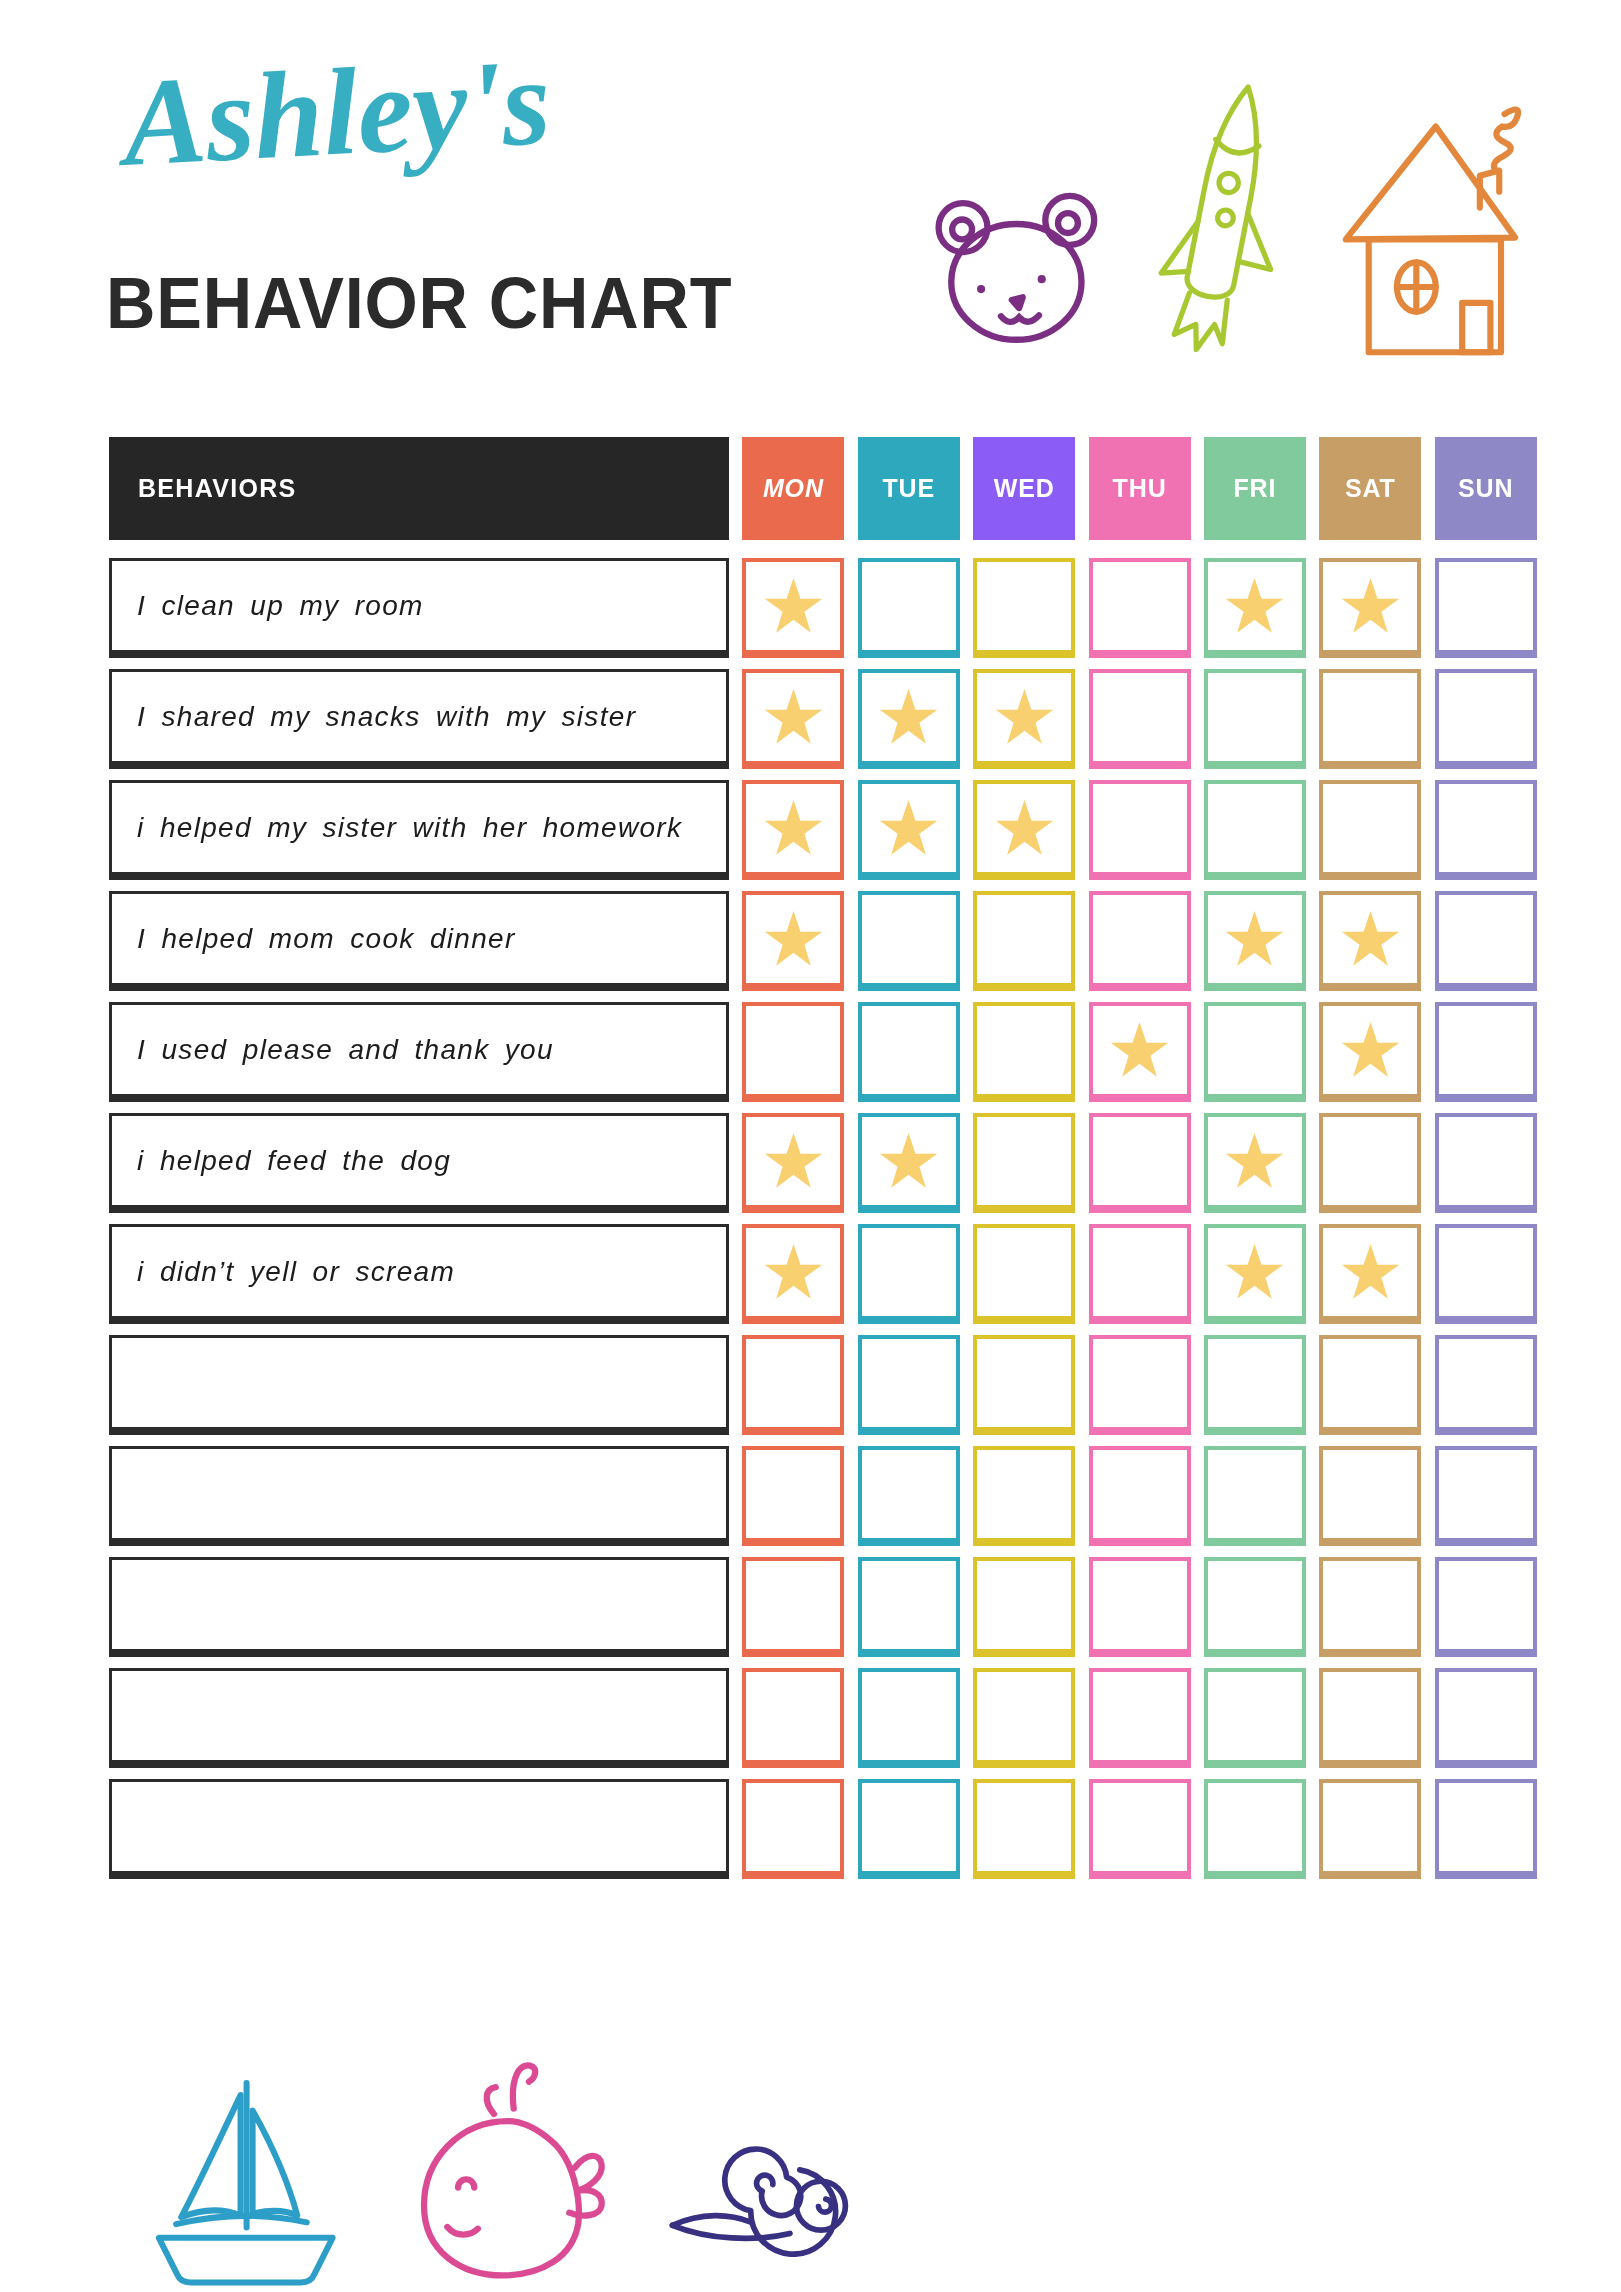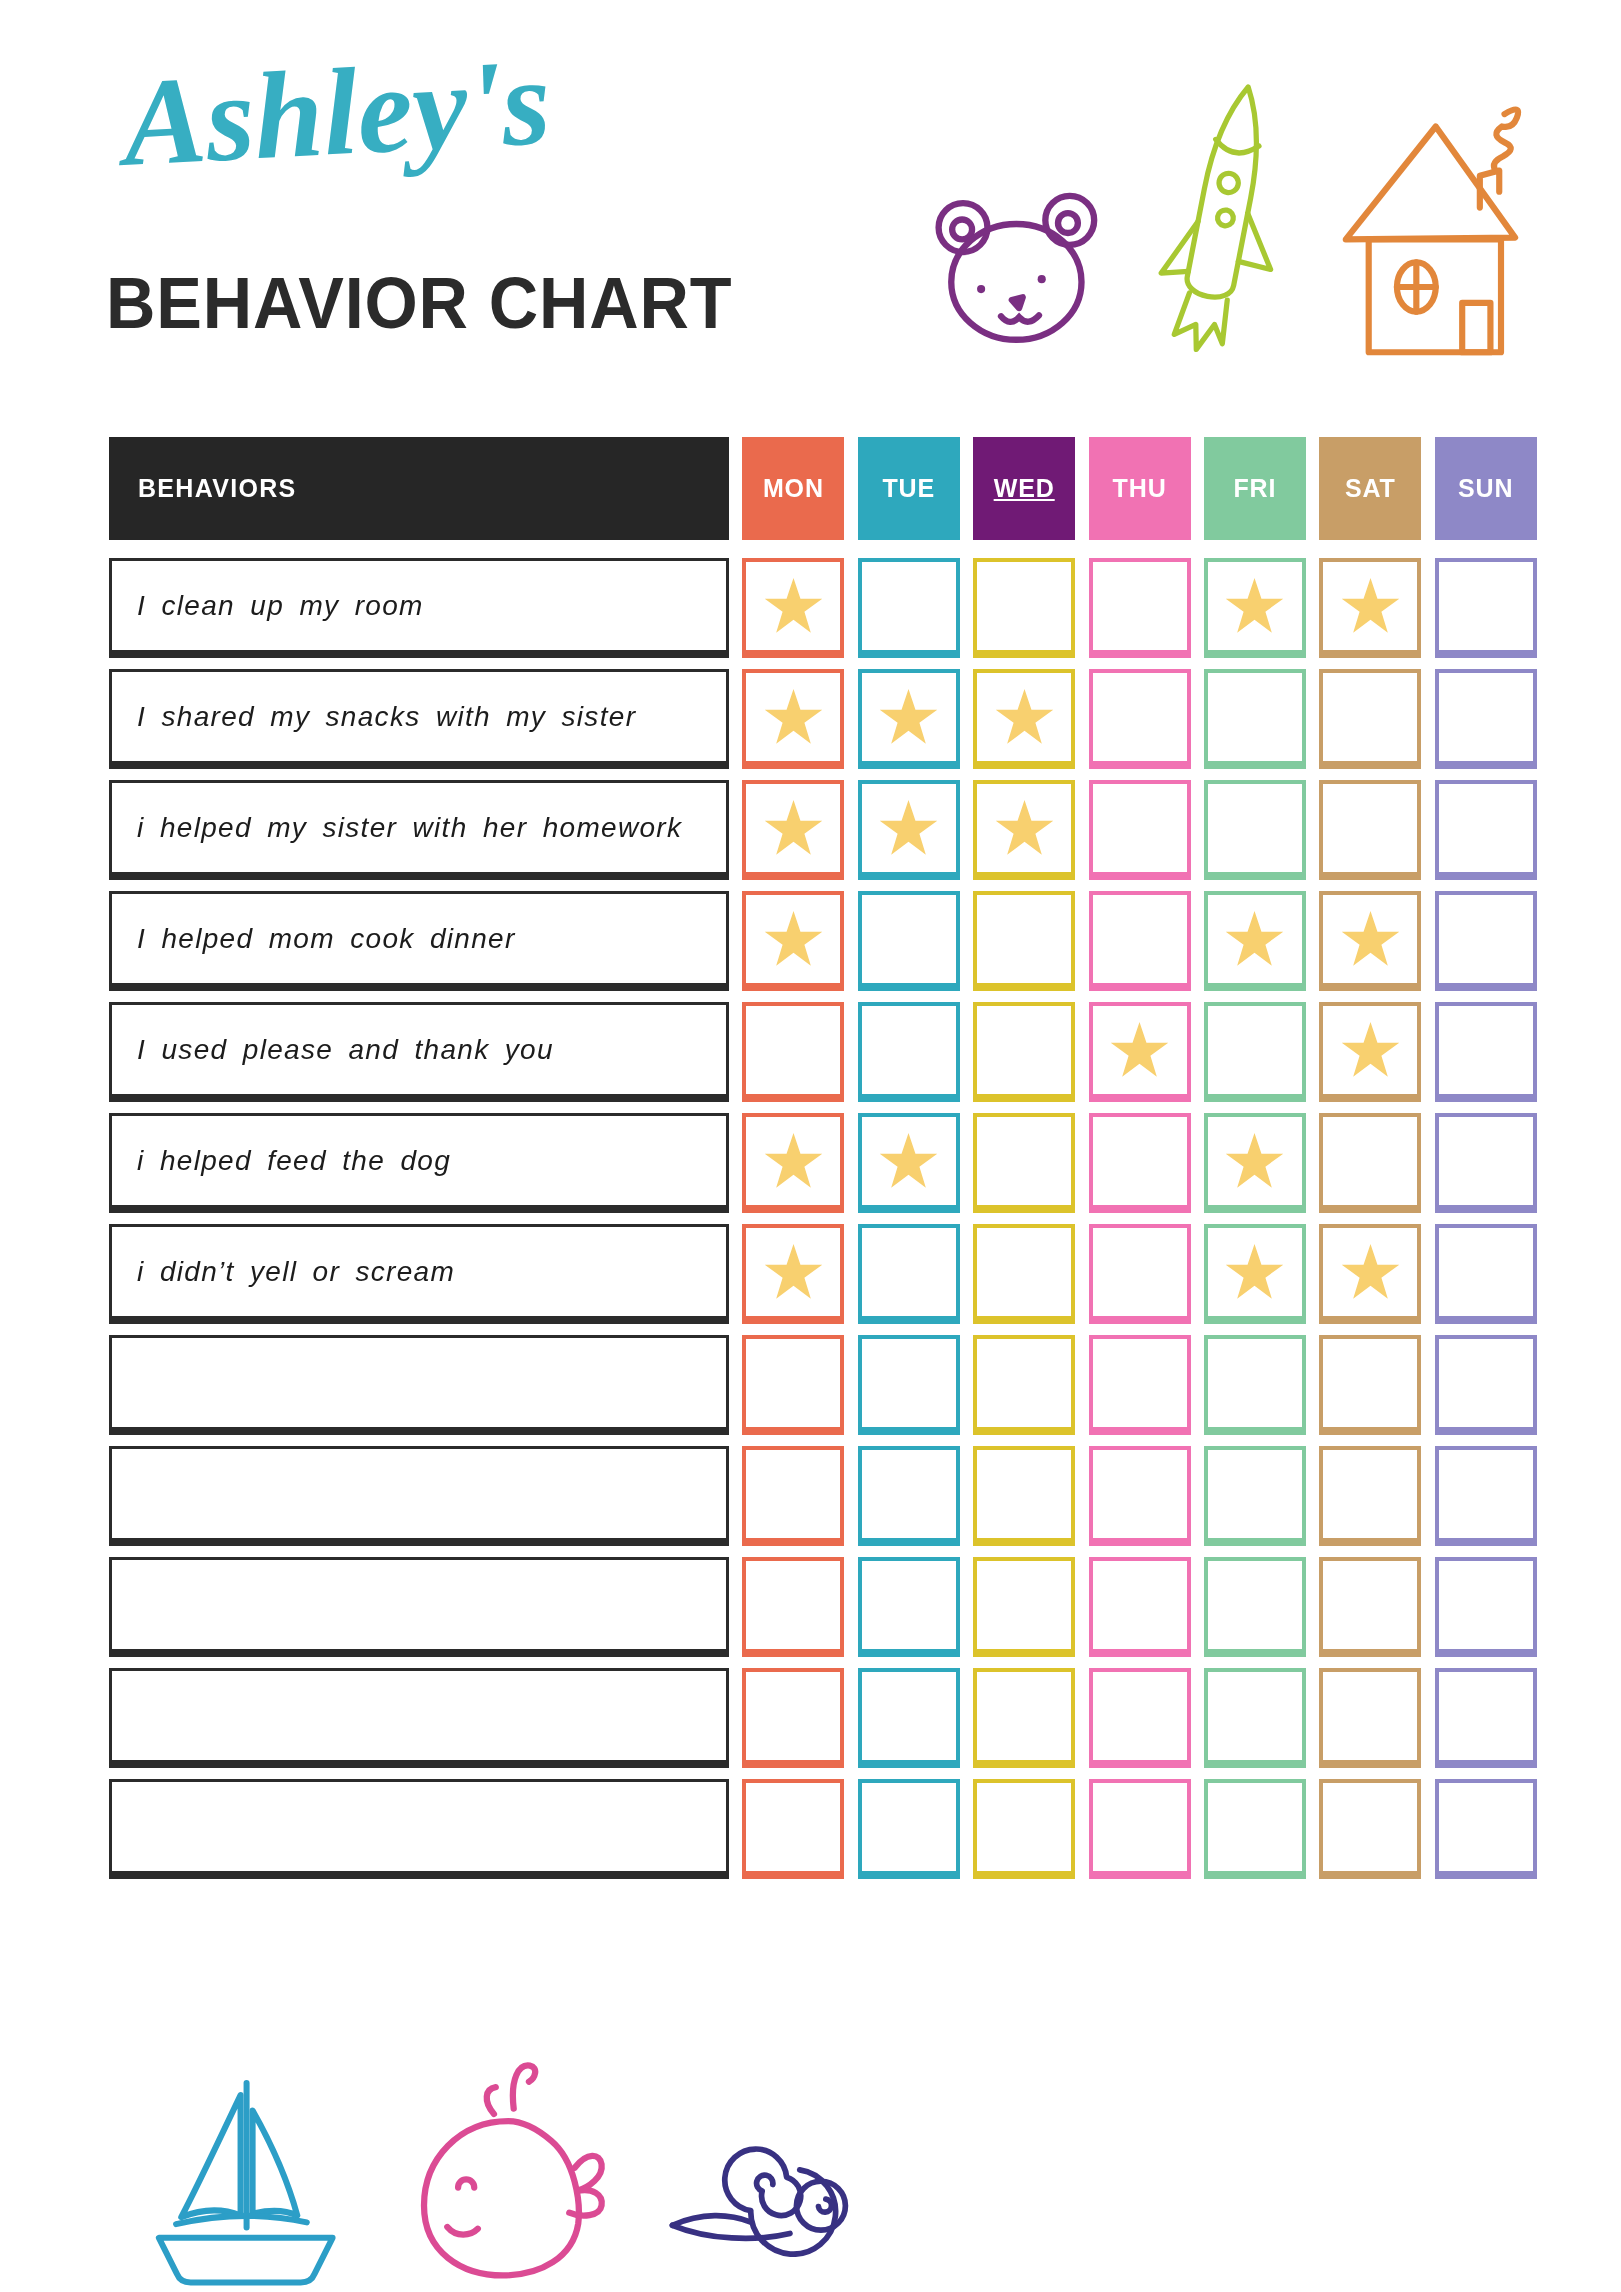--- a/index.html
+++ b/index.html
@@ -106,23 +106,23 @@
       <ellipse cx="96" cy="212" rx="22" ry="28"></ellipse>
       <path d="M74 212 h44 M96 184 v56"></path>
       <rect x="148" y="230" width="32" height="56"></rect>
     </svg>
   </div>
 
   <div class="chart">
     <div class="chart-row head">
       <div class="behaviors-header">BEHAVIORS</div>
 
-    <div class="day-header" style="background: rgb(234, 106, 77);">MON</div>
+    <div class="day-header" style="background: rgb(234, 106, 77); font-style: italic;">MON</div>
         <div class="day-header" style="background: rgb(46, 168, 189);">TUE</div>
-        <div class="day-header" style="background: #701a75; text-decoration: underline;">WED</div>
+        <div class="day-header" style="background: #8b5cf6;">WED</div>
         <div class="day-header" style="background: rgb(241, 114, 179);">THU</div>
         <div class="day-header" style="background: rgb(129, 202, 158);">FRI</div>
         <div class="day-header" style="background: rgb(200, 158, 103);">SAT</div>
         <div class="day-header" style="background: rgb(142, 136, 199);">SUN</div>
       </div>
     <div>
 
     <div class="chart-row">
           <div class="behavior-label">I clean up my room</div>
           <div class="day-cell" style="border-color: rgb(234, 106, 77);">

